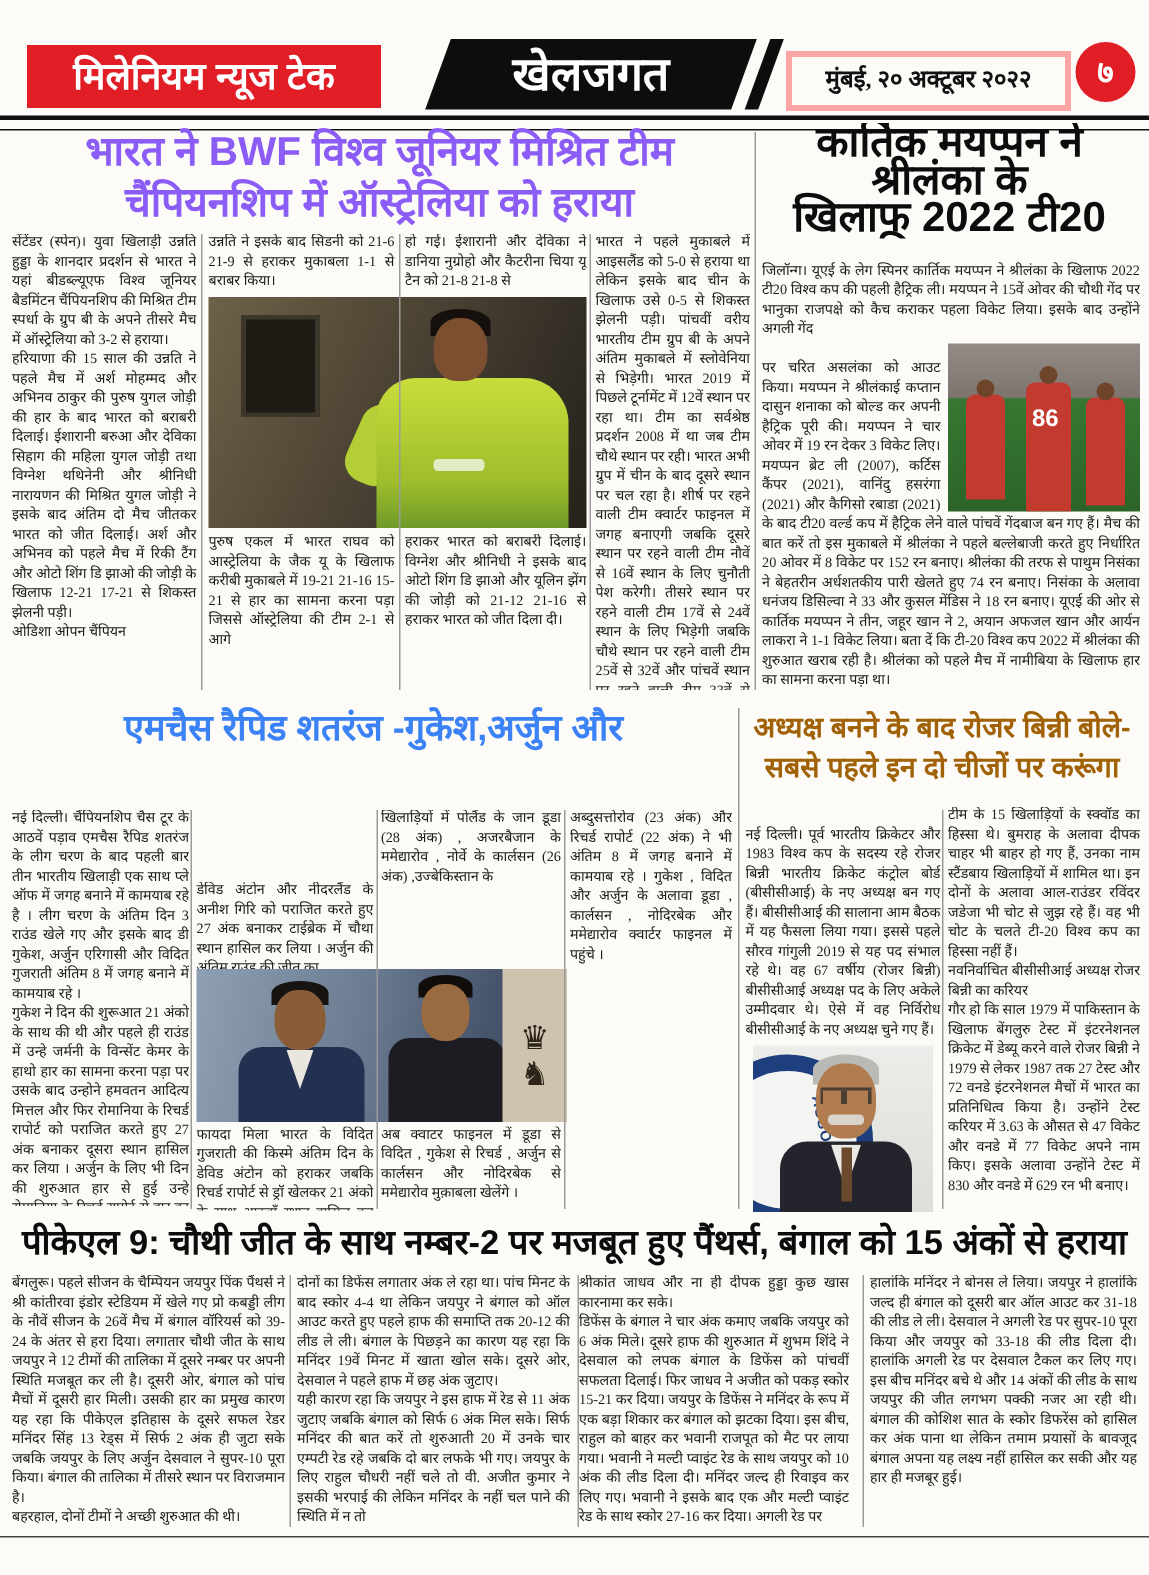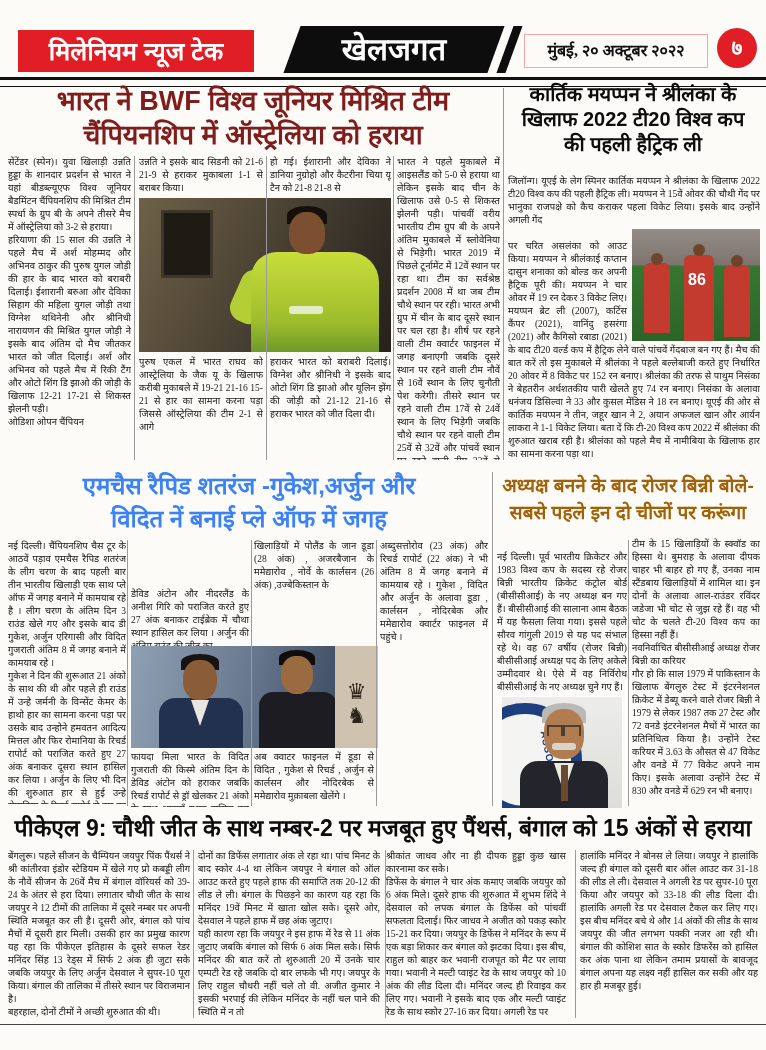--- a/index.html
+++ b/index.html
@@ -8,29 +8,29 @@
   .abs{position:absolute;}
   
   .masthead{left:18px;top:30px;width:236px;height:42px;background:#e11d26;color:#fff;
             font-family:"Liberation Sans",sans-serif;font-weight:bold;font-size:25px;
             line-height:42px;text-align:center;overflow:hidden;}
   .section-banner{left:292px;top:26px;width:204px;height:47px;background:#0d0d0d;
             transform:skewX(-20deg);}
   .section-banner span{display:block;transform:skewX(20deg);color:#fff;text-align:center;
             font-family:"Liberation Sans",sans-serif;font-weight:bold;font-size:31px;line-height:47px;}
   .banner-slash{left:505px;top:26px;width:9px;height:47px;background:#0d0d0d;transform:skewX(-20deg);}
-  .dateline{left:524px;top:34px;width:182px;height:32px;border:1px solid #fca5a5;
+  .dateline{left:524px;top:34px;width:182px;height:32px;border:4px solid #fca5a5;
             font-weight:bold;font-size:16px;line-height:31px;text-align:center;color:#111;}
   .page-circle{left:717px;top:28px;width:40px;height:40px;border-radius:50%;background:#e11d26;
             color:#fff;font-weight:bold;font-size:21px;line-height:40px;text-align:center;}
   .rule-double{left:0;top:77px;width:766px;height:6px;border-top:3px solid #111;border-bottom:1px solid #111;}
   
   .hl{font-family:"Liberation Sans",sans-serif;font-weight:bold;text-align:center;overflow:hidden;}
-  .hl-main{left:6px;top:84px;width:494px;height:68px;font-size:27px;line-height:34px;color:#7f1d1d;}
-  .hl-s2{left:506px;top:82px;width:254px;height:77px;font-size:20px;line-height:25px;color:#0c0c0c;}
+  .hl-main{left:6px;top:84px;width:494px;height:68px;font-size:27px;line-height:34px;color:#8b5cf6;}
+  .hl-s2{left:506px;top:82px;width:254px;height:77px;font-size:28px;line-height:25px;color:#0c0c0c;}
   .hl-chess{left:6px;top:469px;width:486px;height:66px;font-size:24px;line-height:33px;color:#3b82f6;}
   .hl-binny{left:494px;top:472px;width:268px;height:56px;font-size:19px;line-height:27px;color:#a16207;}
   .hl-pkl{left:6px;top:812px;width:754px;height:32px;font-size:23px;line-height:32px;color:#0c0c0c;}
   
   .bt{font-size:9.5px;line-height:13px;text-align:justify;white-space:pre-line;overflow:hidden;color:#1a1a1a;}
   
   .vrule{width:1px;background:#9a9a9a;}
   .hrule-bottom{left:0;top:1024px;width:766px;height:1px;background:#444;}
   
   .photo{overflow:hidden;}
@@ -132,21 +132,20 @@
       <div class="pc-head" style="left:19px;top:24px;"></div>
       <div class="pc-head" style="left:61px;top:15px;"></div>
       <div class="pc-head" style="left:99px;top:26px;"></div>
       <div class="pc-num">86</div>
     </div>
     <span>पर चरित असलंका को आउट किया। मयप्पन ने श्रीलंकाई कप्तान दासुन शनाका को बोल्ड कर अपनी हैट्रिक पूरी की। मयप्पन ने चार ओवर में 19 रन देकर 3 विकेट लिए। मयप्पन ब्रेट ली (2007), कर्टिस कैंपर (2021), वानिंदु हसरंगा (2021) और कैगिसो रबाडा (2021) के बाद टी20 वर्ल्ड कप में हैट्रिक लेने वाले पांचवें गेंदबाज बन गए हैं। मैच की बात करें तो इस मुकाबले में श्रीलंका ने पहले बल्लेबाजी करते हुए निर्धारित 20 ओवर में 8 विकेट पर 152 रन बनाए। श्रीलंका की तरफ से पाथुम निसंका ने बेहतरीन अर्धशतकीय पारी खेलते हुए 74 रन बनाए। निसंका के अलावा धनंजय डिसिल्वा ने 33 और कुसल मेंडिस ने 18 रन बनाए। यूएई की ओर से कार्तिक मयप्पन ने तीन, जहूर खान ने 2, अयान अफजल खान और आर्यन लाकरा ने 1-1 विकेट लिया। बता दें कि टी-20 विश्व कप 2022 में श्रीलंका की शुरुआत खराब रही है। श्रीलंका को पहले मैच में नामीबिया के खिलाफ हार का सामना करना पड़ा था।</span>
   </div>
 
   <div class="abs hl hl-chess">
     <div>एमचैस रैपिड शतरंज -गुकेश,अर्जुन और</div>
-    <div>विदित नें बनाई प्ले ऑफ में जगह</div>
   </div>
 
   <div class="abs bt" style="left:8px;top:540px;width:118px;height:264px;">नई दिल्ली। चैंपियनशिप चैस टूर के आठवें पड़ाव एमचैस रैपिड शतरंज के लीग चरण के बाद पहली बार तीन भारतीय खिलाड़ी एक साथ प्ले ऑफ में जगह बनाने में कामयाब रहे है । लीग चरण के अंतिम दिन 3 राउंड खेले गए और इसके बाद डी गुकेश, अर्जुन एरिगासी और विदित गुजराती अंतिम 8 में जगह बनाने में कामयाब रहे ।
 गुकेश ने दिन की शुरूआत 21 अंको के साथ की थी और पहले ही राउंड में उन्हे जर्मनी के विन्सेंट केमर के हाथो हार का सामना करना पड़ा पर उसके बाद उन्होने हमवतन आदित्य मित्तल और फिर रोमानिया के रिचर्ड रापोर्ट को पराजित करते हुए 27 अंक बनाकर दूसरा स्थान हासिल कर लिया । अर्जुन के लिए भी दिन की शुरुआत हार से हुई उन्हे रोमानिया के रिचर्ड रापोर्ट से हार का सामना करना पड़ा पर उसके बाद उन्होने स्पेन के</div>
   <div class="abs bt" style="left:131px;top:540px;width:118px;height:103px;margin-top:48px;">डेविड अंटोन और नीदरलैंड के अनीश गिरि को पराजित करते हुए 27 अंक बनाकर टाईब्रेक में चौथा स्थान हासिल कर लिया । अर्जुन की अंतिम राउंड की जीत का</div>
   <div class="abs bt" style="left:131px;top:751px;width:118px;height:56px;">फायदा मिला भारत के विदित गुजराती की किस्मे अंतिम दिन के डेविड अंटोन को हराकर जबकि रिचर्ड रापोर्ट से ड्रॉ खेलकर 21 अंको के साथ आठवाँ स्थान हासिल कर लिया ।अन्य</div>
   <div class="abs bt" style="left:254px;top:540px;width:120px;height:103px;">खिलाड़ियों में पोलैंड के जान डूडा (28 अंक) , अजरबैजान के ममेद्यारोव , नोर्वे के कार्लसन (26 अंक) ,उज्बेकिस्तान के</div>
   <div class="abs bt" style="left:254px;top:751px;width:120px;height:56px;">अब क्वाटर फाइनल में डूडा से विदित , गुकेश से रिचर्ड , अर्जुन से कार्लसन और नोदिरबेक से ममेद्यारोव मुक़ाबला खेलेंगे ।</div>
   <div class="abs bt" style="left:380px;top:540px;width:108px;height:264px;">अब्दुसत्तोरोव (23 अंक) और रिचर्ड रापोर्ट (22 अंक) ने भी अंतिम 8 में जगह बनाने में कामयाब रहे । गुकेश , विदित और अर्जुन के अलावा डूडा , कार्लसन , नोदिरबेक और ममेद्यारोव क्वार्टर फाइनल में पहुंचे ।</div>
 

